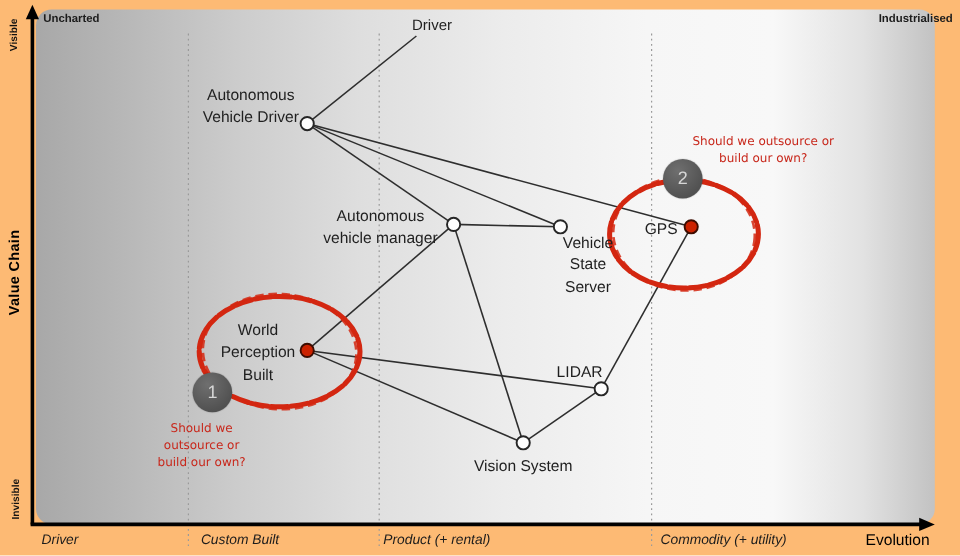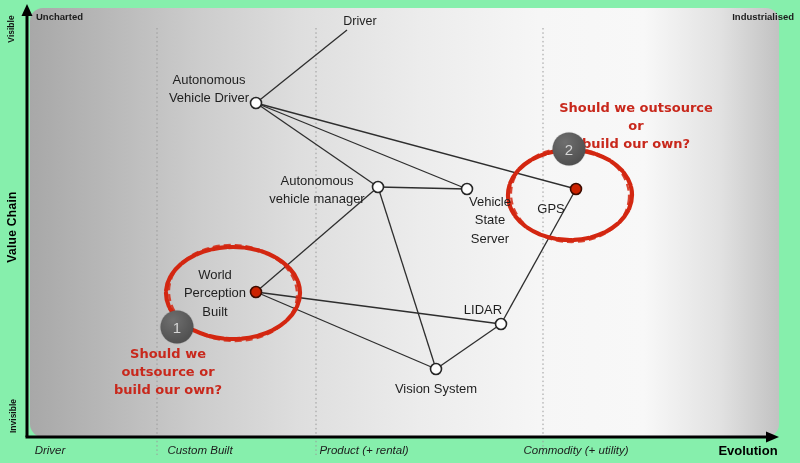--- a/index.html
+++ b/index.html
@@ -1,35 +1,35 @@
 <!DOCTYPE html>
 <html><head>
 <meta charset="utf-8">
 <style>
   html,body{margin:0;padding:0;background:#ffffff;}
   #stage{
-    position:relative;width:800px;height:463px;background:#86efac;overflow:hidden;
+    position:relative;width:800px;height:463px;background:#fdba74;overflow:hidden;
     font-family:"Liberation Sans",sans-serif;
   }
   #map-bg{
     position:absolute;left:30px;top:8px;width:749px;height:429px;border-radius:13px;
     background:linear-gradient(90deg,#a8a8a8 0%,#b6b6b6 9%,#cdcdcd 23%,#dedede 36%,
       #ececec 52%,#f6f6f6 68%,#f8f8f8 82%,#e2e2e2 92%,#c2c2c2 100%);
   }
   #map-svg{position:absolute;left:0;top:0;}
   .lbl{position:absolute;transform:translate(-50%,-50%);white-space:pre-line;text-align:center;color:#1a1a1a;}
   .corner{font-size:9.5px;font-weight:bold;color:#1c1c1c;}
   .rot{transform:translate(-50%,-50%) rotate(-90deg);}
   .axis-small{font-size:8.5px;font-weight:bold;color:#111;}
   .axis-big{font-size:12px;font-weight:bold;color:#000;letter-spacing:.3px;}
   .stage-lbl{font-style:italic;font-size:11.5px;color:#1c1c1c;white-space:nowrap;}
-  .evolution{font-size:13px;font-weight:bold;color:#000;white-space:nowrap;}
+  .evolution{font-size:13px;font-weight:normal;color:#000;white-space:nowrap;}
   .node-label{font-size:13px;line-height:1.42;color:#1f1f1f;}
   .driver-label{font-size:12.5px;color:#1f1f1f;}
-  .anno-text{font-family:"DejaVu Sans",sans-serif;font-weight:bold;font-size:13px;
+  .anno-text{font-family:"DejaVu Sans",sans-serif;font-weight:normal;font-size:10px;
     line-height:1.38;color:#c8281c;}
   .badge{
     position:absolute;width:33px;height:33px;border-radius:50%;
     transform:translate(-50%,-50%);
     background:radial-gradient(circle at 38% 30%,#6f6f6f,#525252 70%,#484848 100%);
     color:#d6d6d6;font-size:15px;display:flex;align-items:center;justify-content:center;
     box-shadow:0 0 1px rgba(0,0,0,.4);
   }
 </style>
 </head>
@@ -74,32 +74,32 @@
   <div class="lbl corner" style="left:36px;top:16px;transform:translate(0,-50%);">Uncharted</div>
   <div class="lbl corner" style="left:770px;top:16px;transform:translate(-100%,-50%);margin-left:24px;">Industrialised</div>
 
   <div class="lbl rot axis-small" style="left:11px;top:29px;">Visible</div>
   <div class="lbl rot axis-small" style="left:13px;top:416px;">Invisible</div>
   <div class="lbl rot axis-big" style="left:12px;top:227px;">Value Chain</div>
 
   <div class="lbl stage-lbl" style="left:50px;top:450px;">Driver</div>
   <div class="lbl stage-lbl" style="left:200px;top:450px;">Custom Built</div>
   <div class="lbl stage-lbl" style="left:364px;top:450px;">Product (+ rental)</div>
-  <div class="lbl stage-lbl" style="left:576px;top:450px;">Commodity (+ utility)</div>
+  <div class="lbl stage-lbl" style="left:603px;top:450px;">Commodity (+ utility)</div>
   <div class="lbl evolution" style="left:748px;top:450px;">Evolution</div>
 
   <div class="lbl driver-label" style="left:360px;top:21px;">Driver</div>
   <div class="lbl node-label" style="left:209px;top:89px;">Autonomous
 Vehicle Driver</div>
   <div class="lbl node-label" style="left:317px;top:190px;">Autonomous
 vehicle manager</div>
   <div class="lbl node-label" style="left:466px;top:221px;margin-left:24px;">Vehicle
 State
 Server</div>
-  <div class="lbl node-label" style="left:551px;top:209px;">GPS</div>
+  <div class="lbl node-label" style="left:551px;top:191px;">GPS</div>
   <div class="lbl node-label" style="left:215px;top:294px;">World
 Perception
 Built</div>
   <div class="lbl node-label" style="left:483px;top:310px;">LIDAR</div>
   <div class="lbl node-label" style="left:436px;top:389px;">Vision System</div>
 
   <div class="lbl anno-text" style="left:168px;top:372px;">Should we
 outsource or
 build our own?</div>
   <div class="lbl anno-text" style="left:636px;top:126px;">Should we outsource or

